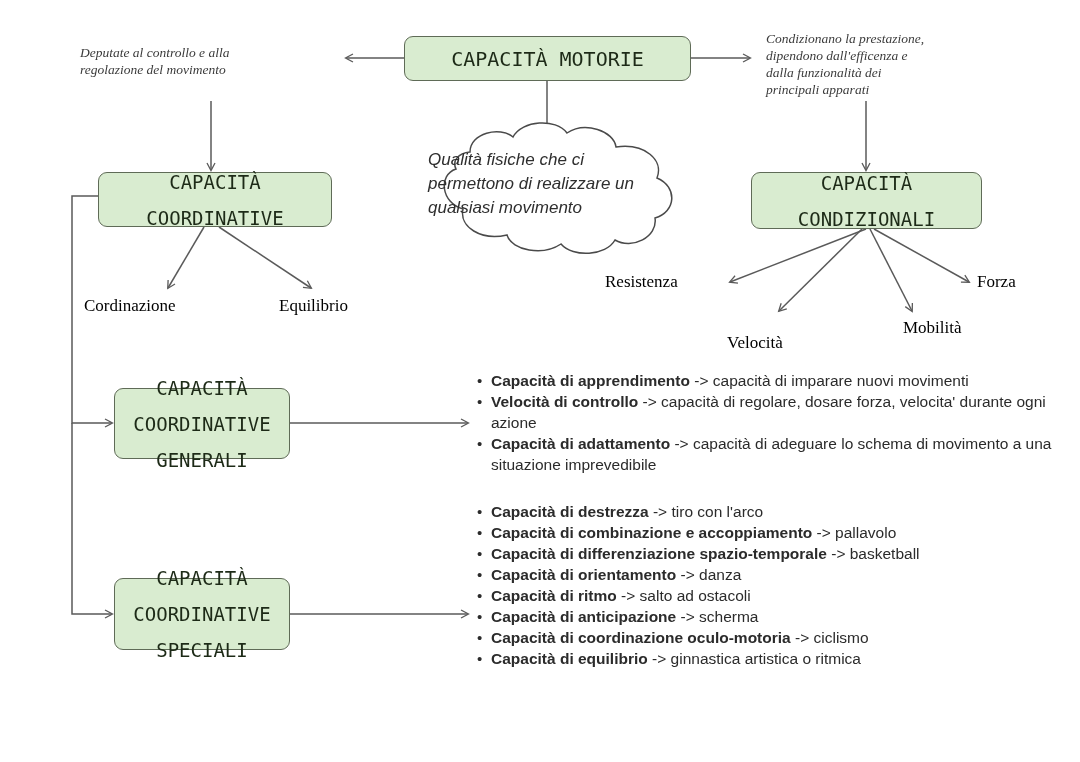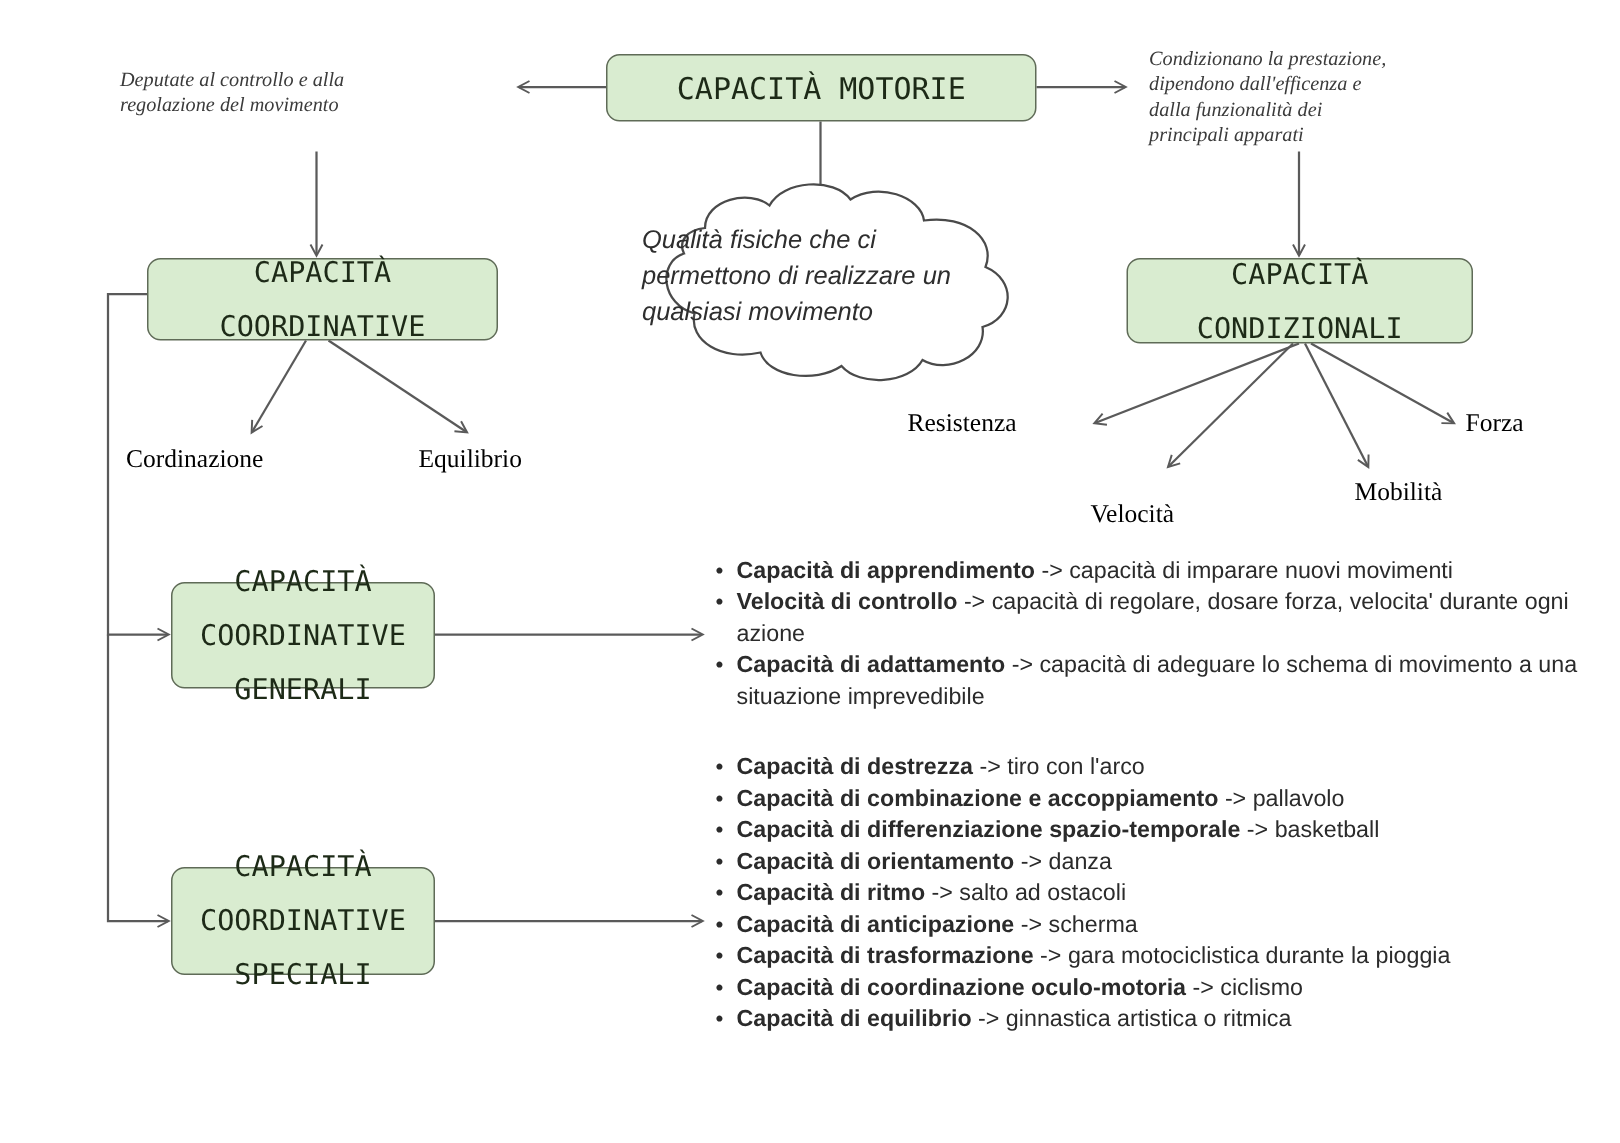--- a/index.html
+++ b/index.html
@@ -206,18 +206,17 @@
       <li><b>Capacità di adattamento</b><span class="arrowtxt"> -&gt; </span><span>capacità di adeguare lo schema di movimento a una situazione imprevedibile</span></li>
     </ul>
 
   <ul class="bullets" style="left:476px; top:501px; width:585px;">
       <li><b>Capacità di destrezza</b><span class="arrowtxt"> -&gt; </span><span>tiro con l'arco</span></li>
       <li><b>Capacità di combinazione e accoppiamento</b><span class="arrowtxt"> -&gt; </span><span>pallavolo</span></li>
       <li><b>Capacità di differenziazione spazio-temporale</b><span class="arrowtxt"> -&gt; </span><span>basketball</span></li>
       <li><b>Capacità di orientamento</b><span class="arrowtxt"> -&gt; </span><span>danza</span></li>
       <li><b>Capacità di ritmo</b><span class="arrowtxt"> -&gt; </span><span>salto ad ostacoli</span></li>
       <li><b>Capacità di anticipazione</b><span class="arrowtxt"> -&gt; </span><span>scherma</span></li>
-      <li><b>Capacità di  trasformazione</b><span class="arrowtxt"> -&gt; </span><span>gara motociclistica durante la pioggia</span></li>
       <li><b>Capacità di coordinazione oculo-motoria</b><span class="arrowtxt"> -&gt; </span><span>ciclismo</span></li>
       <li><b>Capacità di equilibrio</b><span class="arrowtxt"> -&gt; </span><span>ginnastica artistica o ritmica</span></li>
     </ul>
 
 </div>
 
 </body></html>

